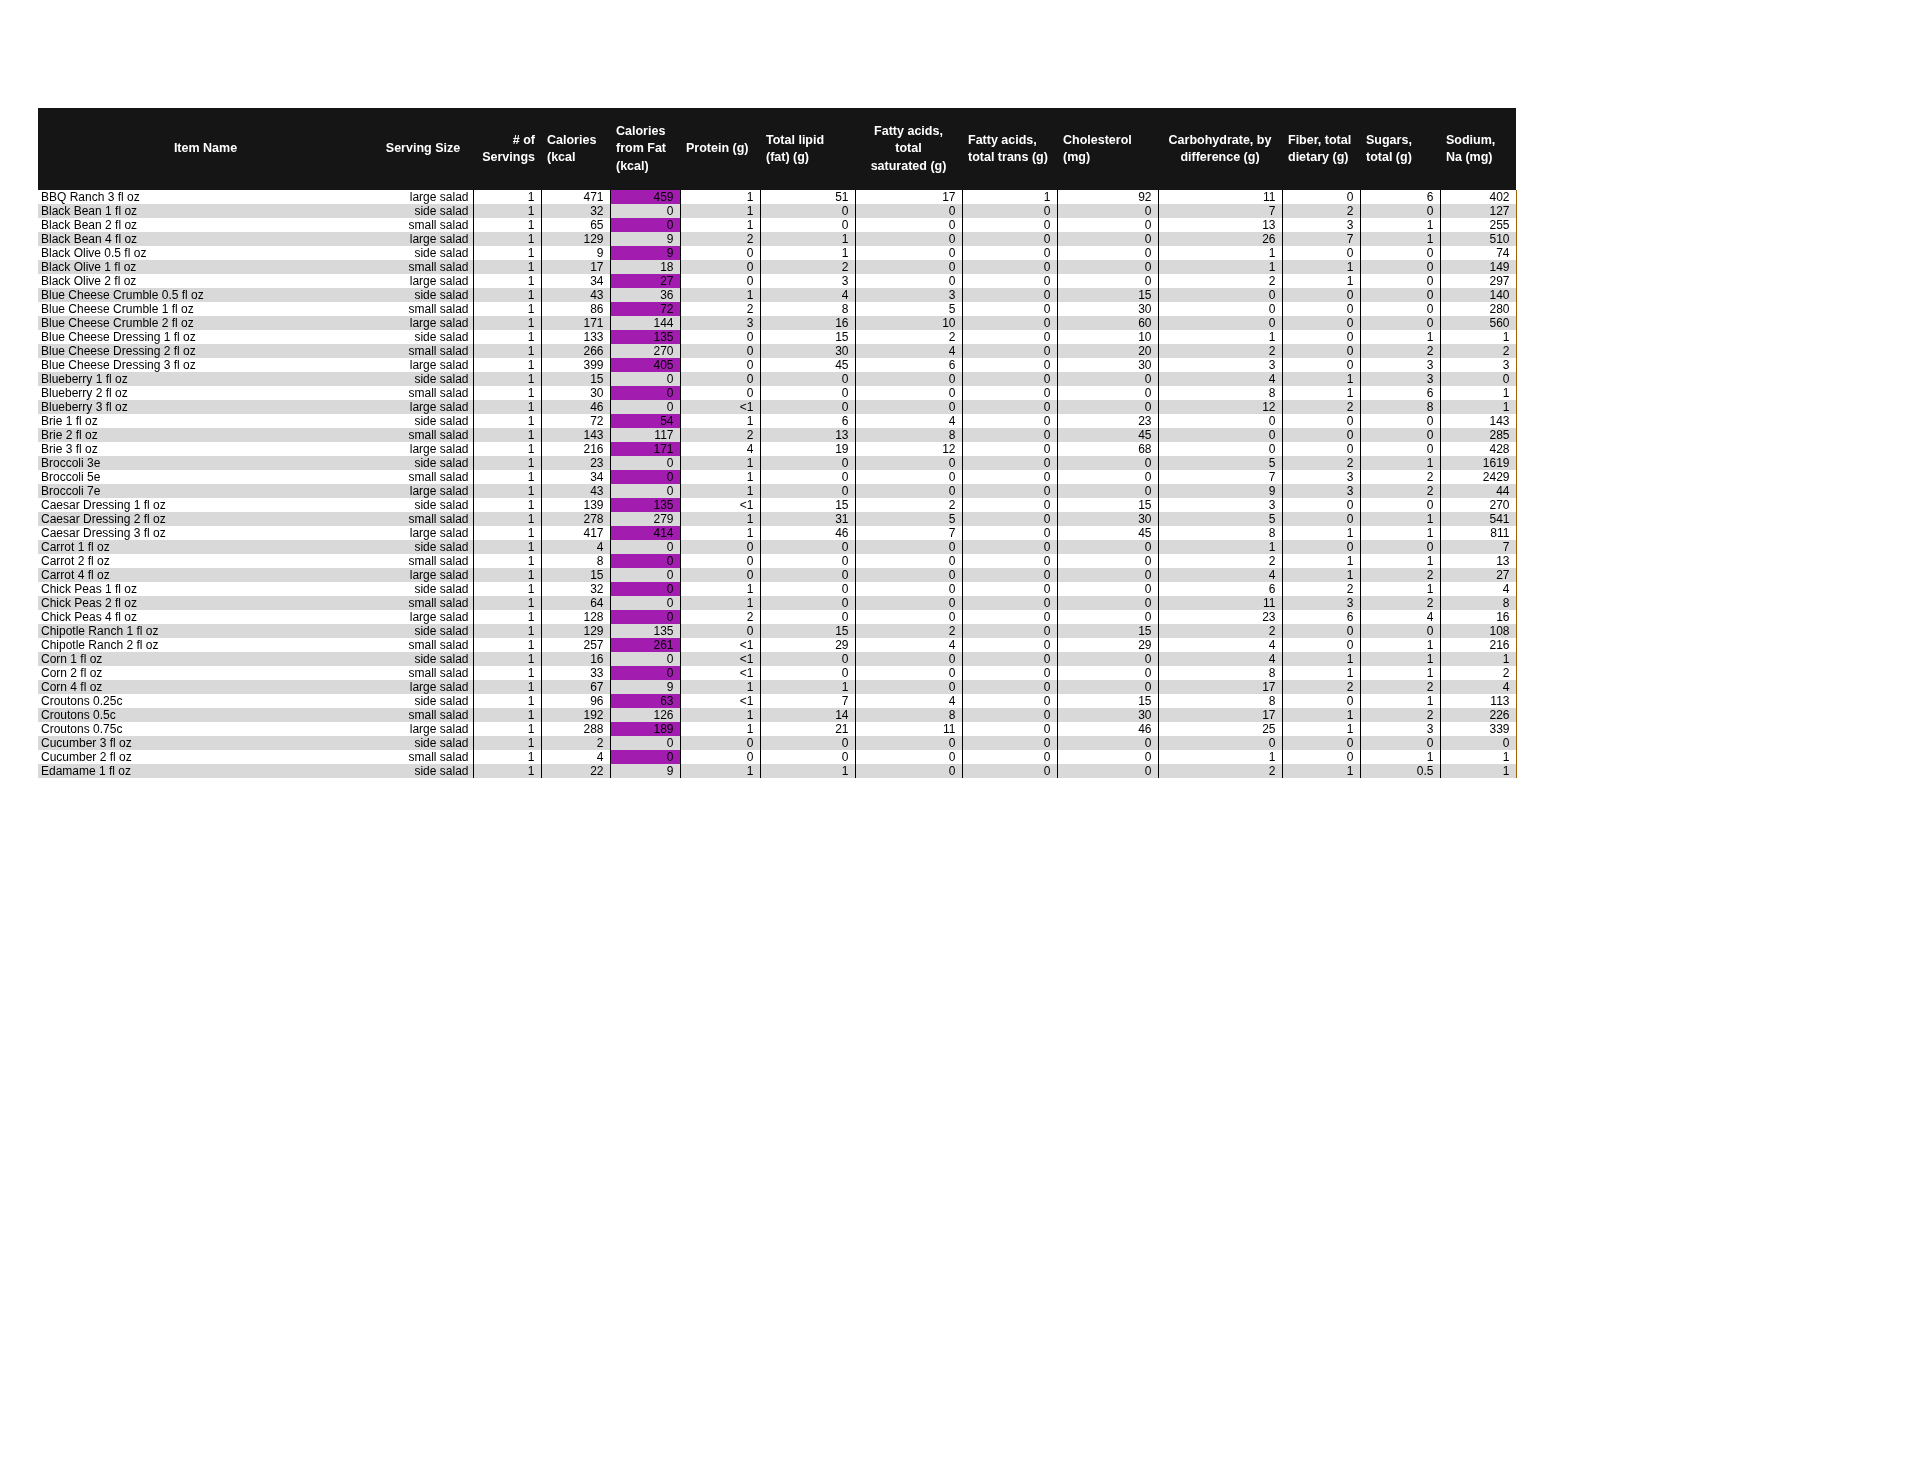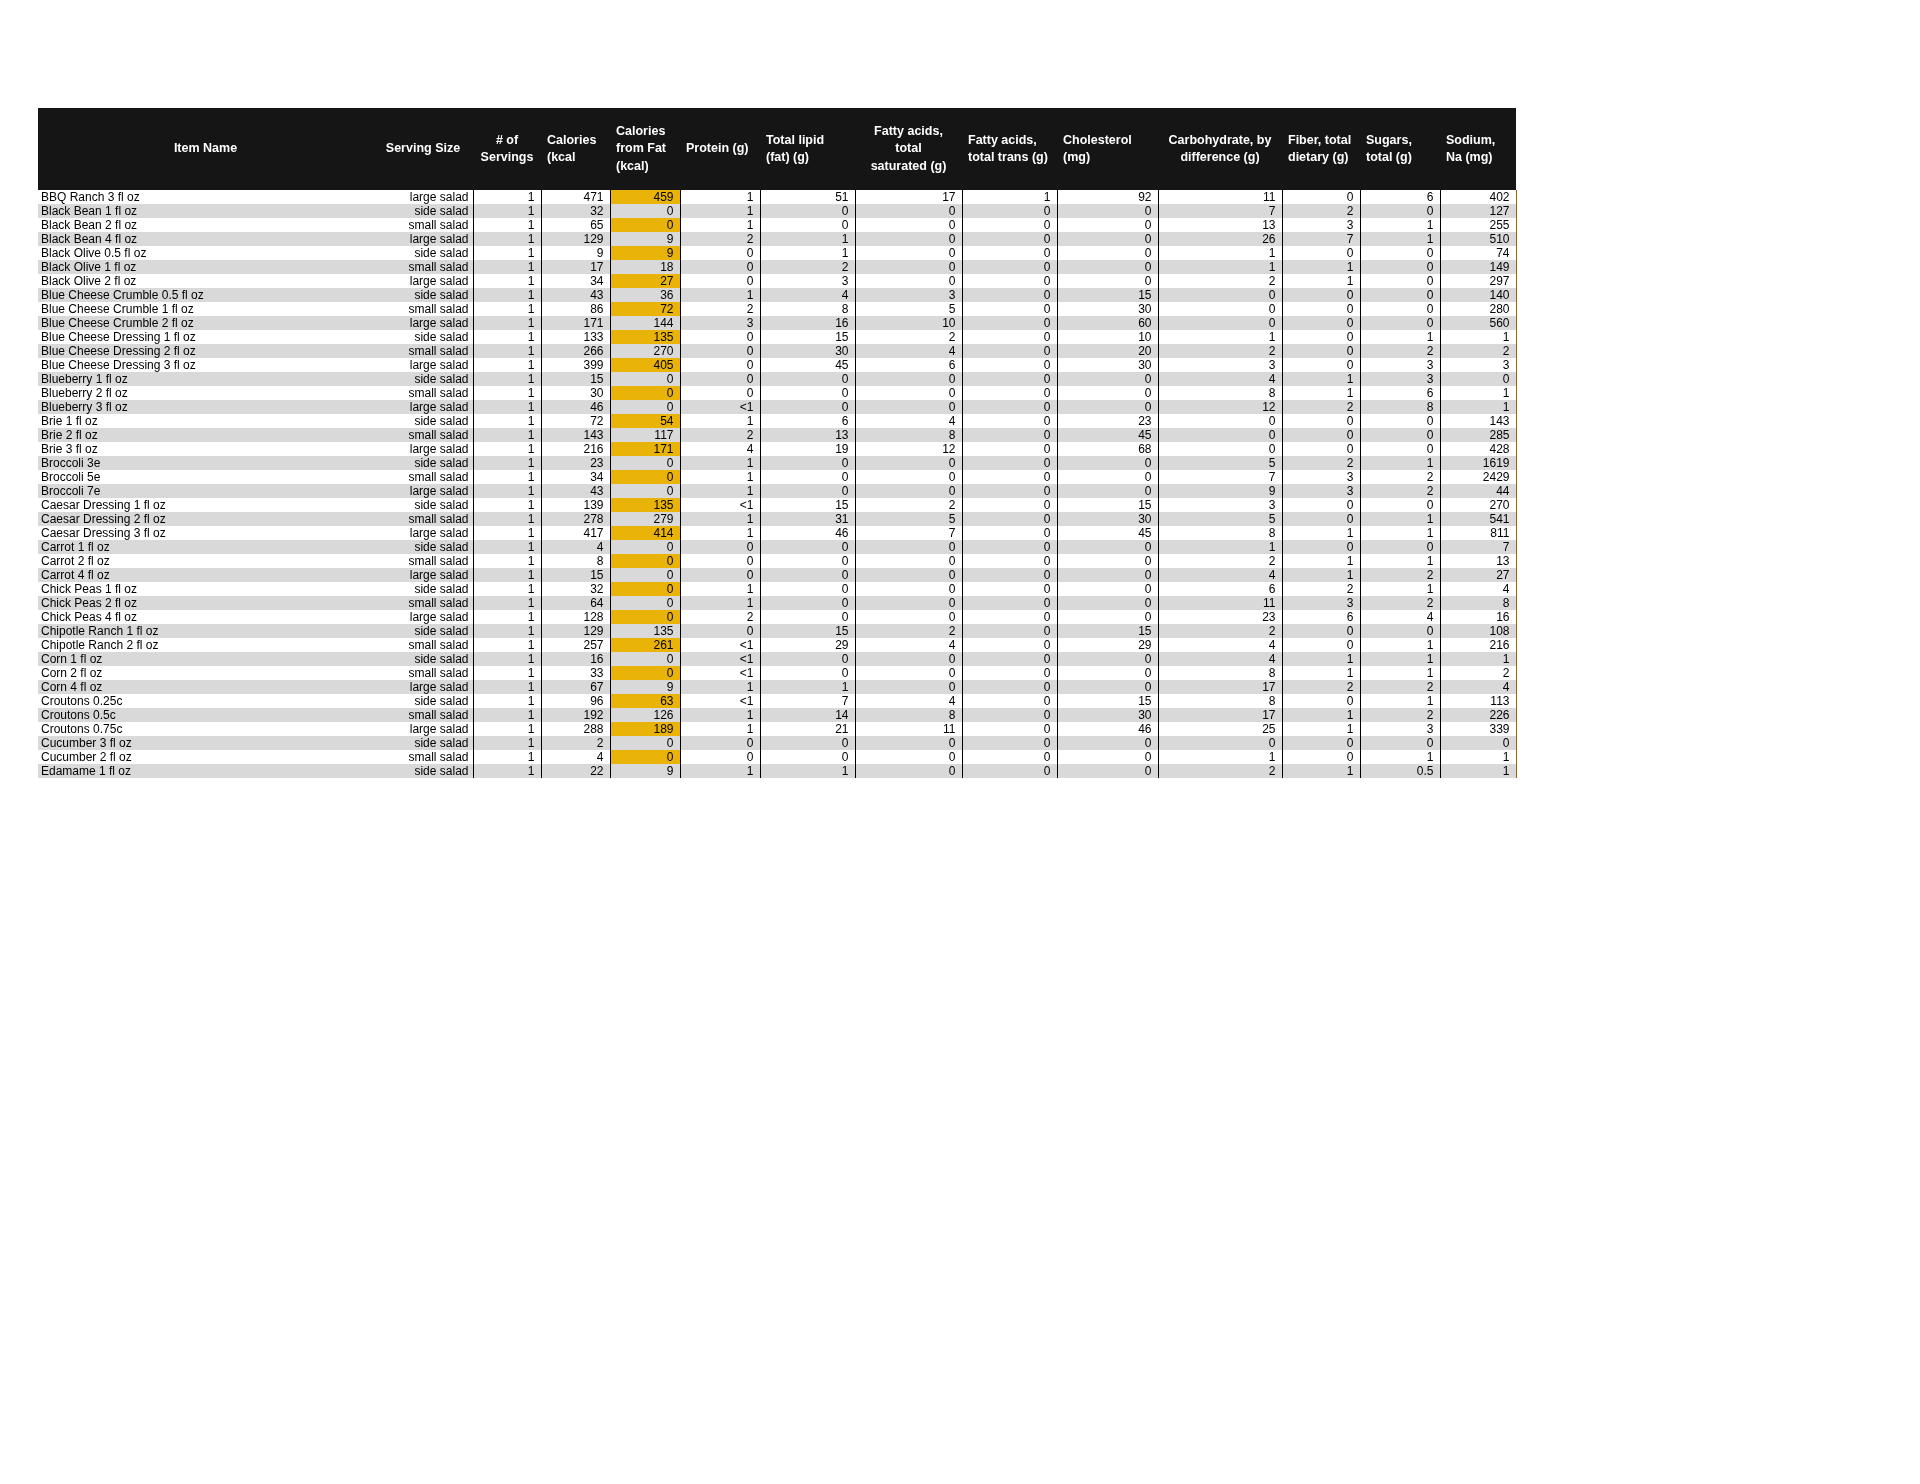--- a/index.html
+++ b/index.html
@@ -27,38 +27,38 @@
     font-weight: 700;
     font-size: 12.5px;
     line-height: 1.4;
     vertical-align: middle;
     white-space: pre-line;
     padding: 4px 6px;
     height: 82px;
   }
   th.a-l { text-align: left; }
   th.a-c { text-align: center; }
-  th.a-r { }
+  th.a-r { text-align: right; }
   tbody tr { height: 14px; }
   tbody td {
     font-size: 12px;
     color: #000000;
     padding: 0 6px;
     vertical-align: middle;
     white-space: nowrap;
     overflow: hidden;
     text-align: right;
   }
   tbody td:first-child {
     text-align: left;
     padding-left: 3px;
   }
   tbody td:nth-child(2) { padding-right: 4px; }
   tbody tr:nth-child(even) td { background: #d9d9d9; }
-  tbody td:nth-child(5) { background: #eab308; }
+  tbody td:nth-child(5) { background: #a21caf; }
   tbody td:nth-child(n+3) { border-left: 1px solid #000000; }
   tbody td:last-child { border-right: 1px solid #a16207; }
 </style>
 </head>
 <body>
 
 <div class="sheet">
   <table>
     <colgroup>
       <col style="width:335px">

